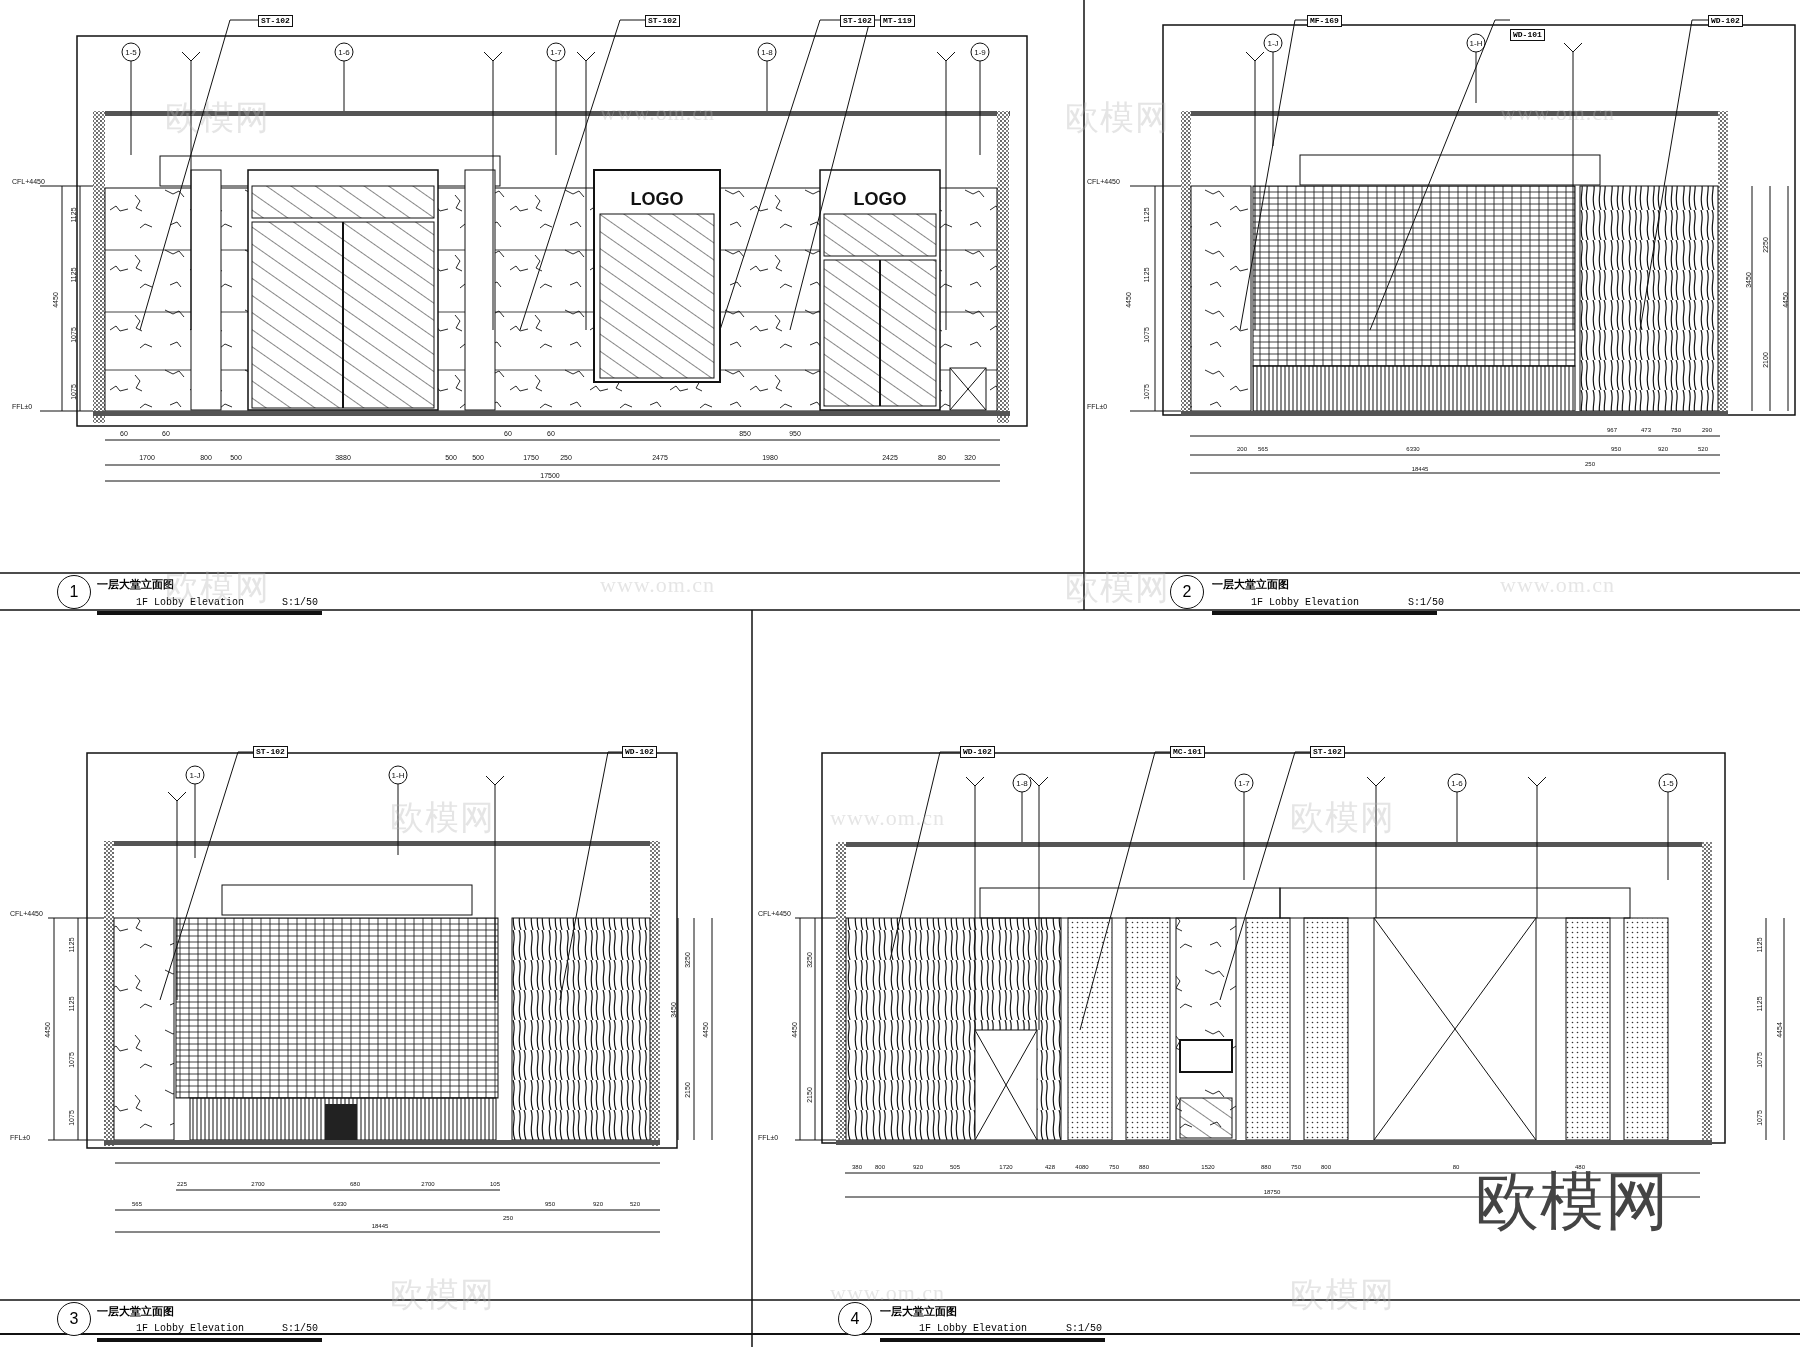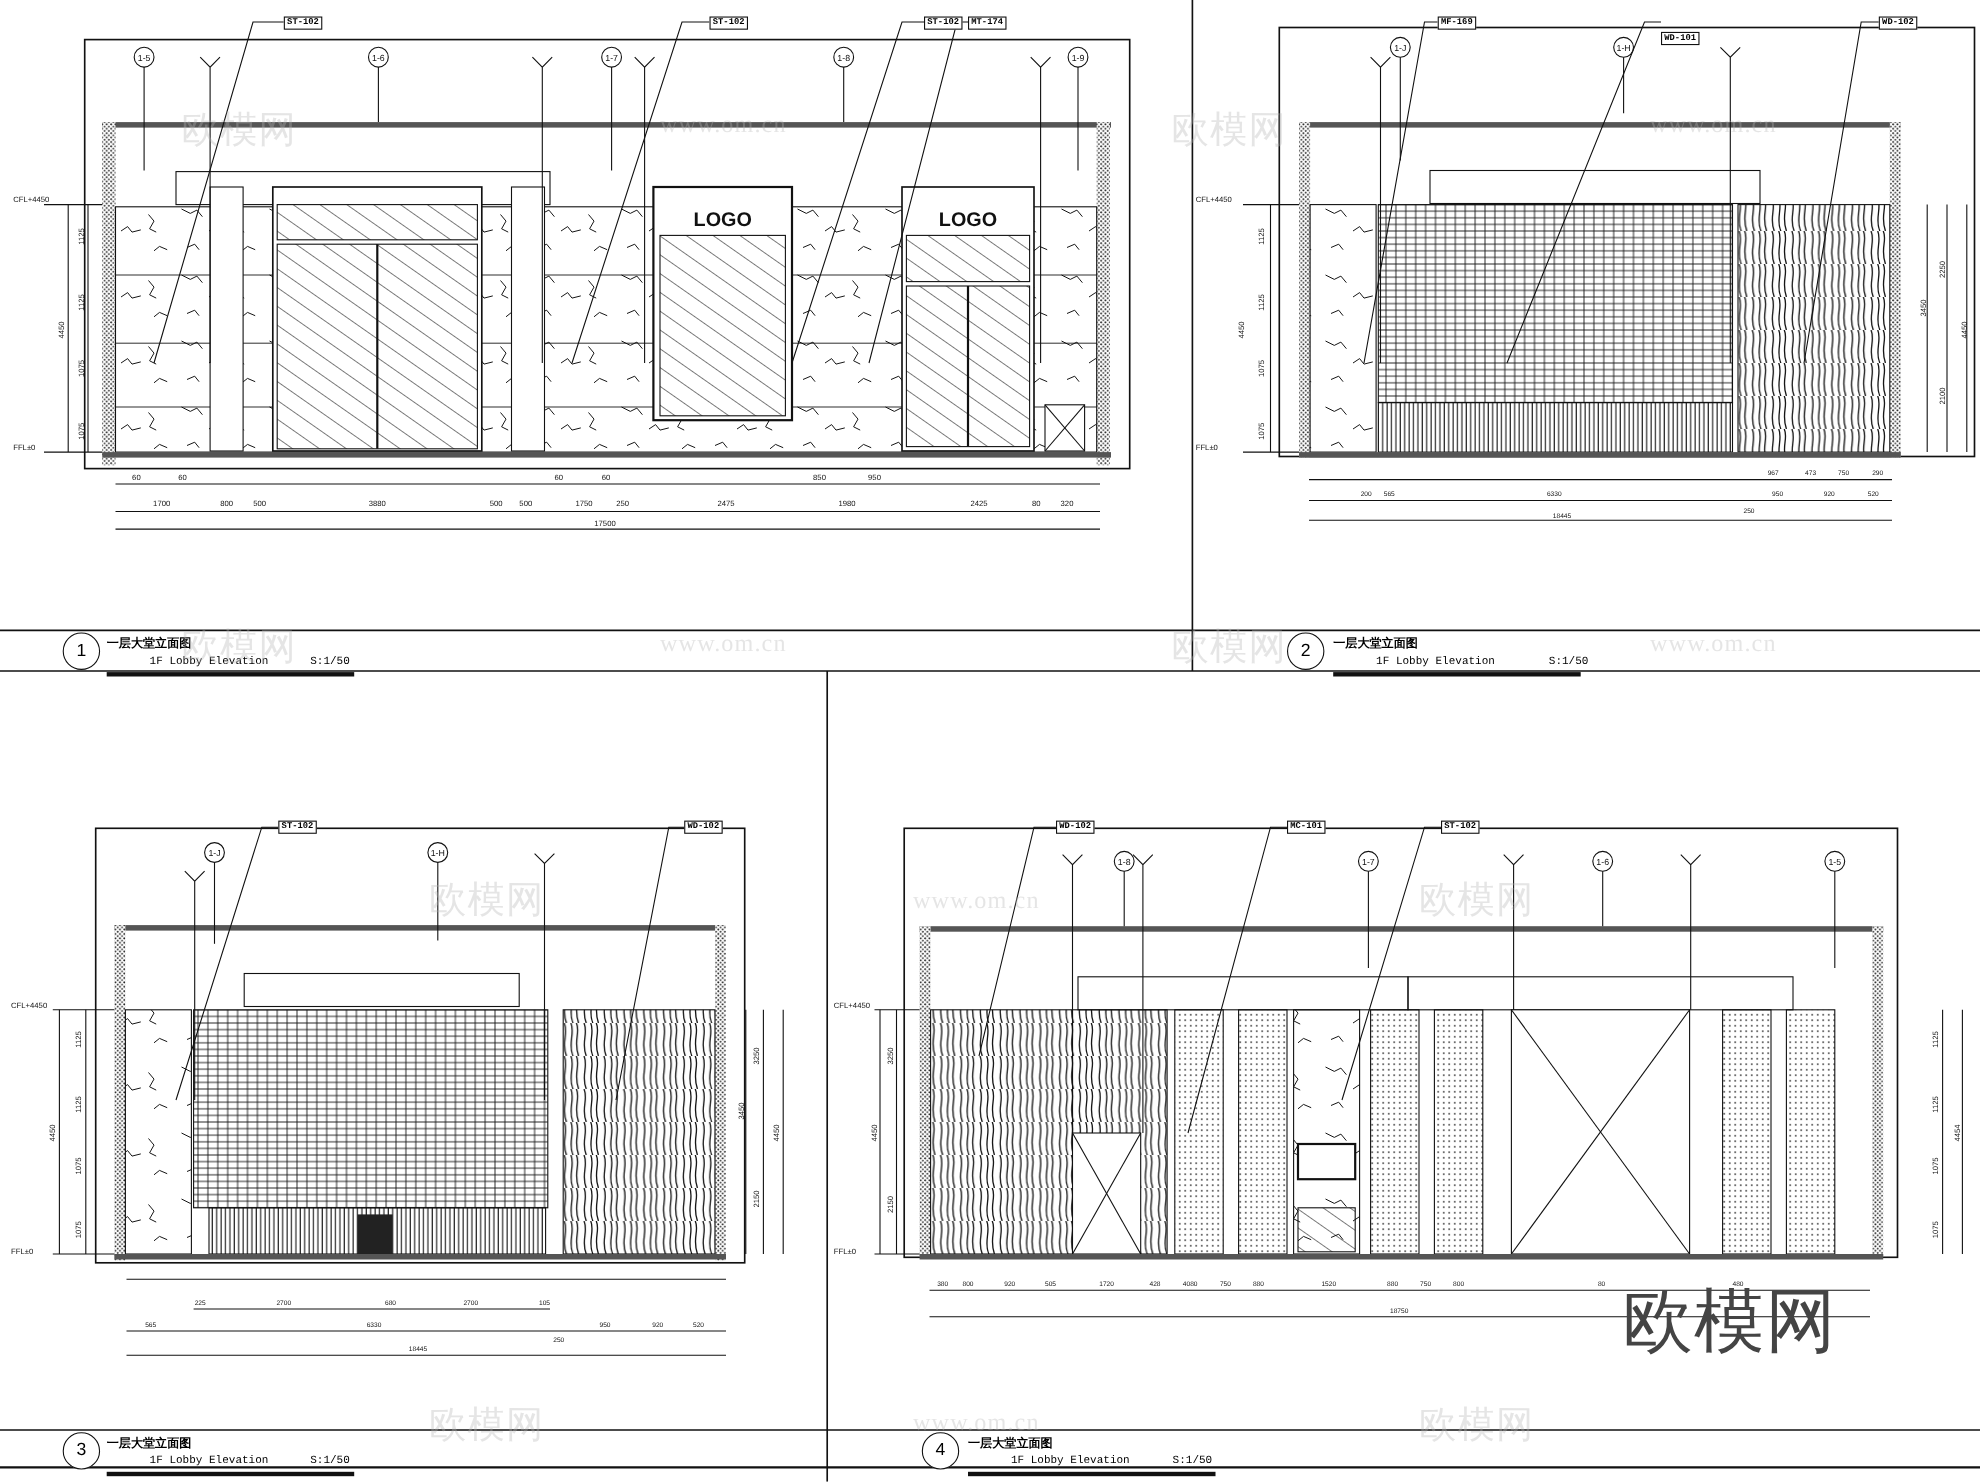--- a/index.html
+++ b/index.html
@@ -382,21 +382,21 @@
         <text x="1580" y="1169">480</text>
         <text x="1272" y="1194">18750</text>
       </g>
     </g>
   </svg>
 
   
   <span class="tag" style="left:258px;top:15px">ST-102</span>
   <span class="tag" style="left:645px;top:15px">ST-102</span>
   <span class="tag" style="left:840px;top:15px">ST-102</span>
-  <span class="tag" style="left:880px;top:15px">MT-174</span>
+  <span class="tag" style="left:880px;top:15px">MT-119</span>
   <span class="tag" style="left:1307px;top:15px">MF-169</span>
   <span class="tag" style="left:1510px;top:29px">WD-101</span>
   <span class="tag" style="left:1708px;top:15px">WD-102</span>
   <span class="tag" style="left:253px;top:746px">ST-102</span>
   <span class="tag" style="left:622px;top:746px">WD-102</span>
   <span class="tag" style="left:960px;top:746px">WD-102</span>
   <span class="tag" style="left:1170px;top:746px">MC-101</span>
   <span class="tag" style="left:1310px;top:746px">ST-102</span>
 
   

